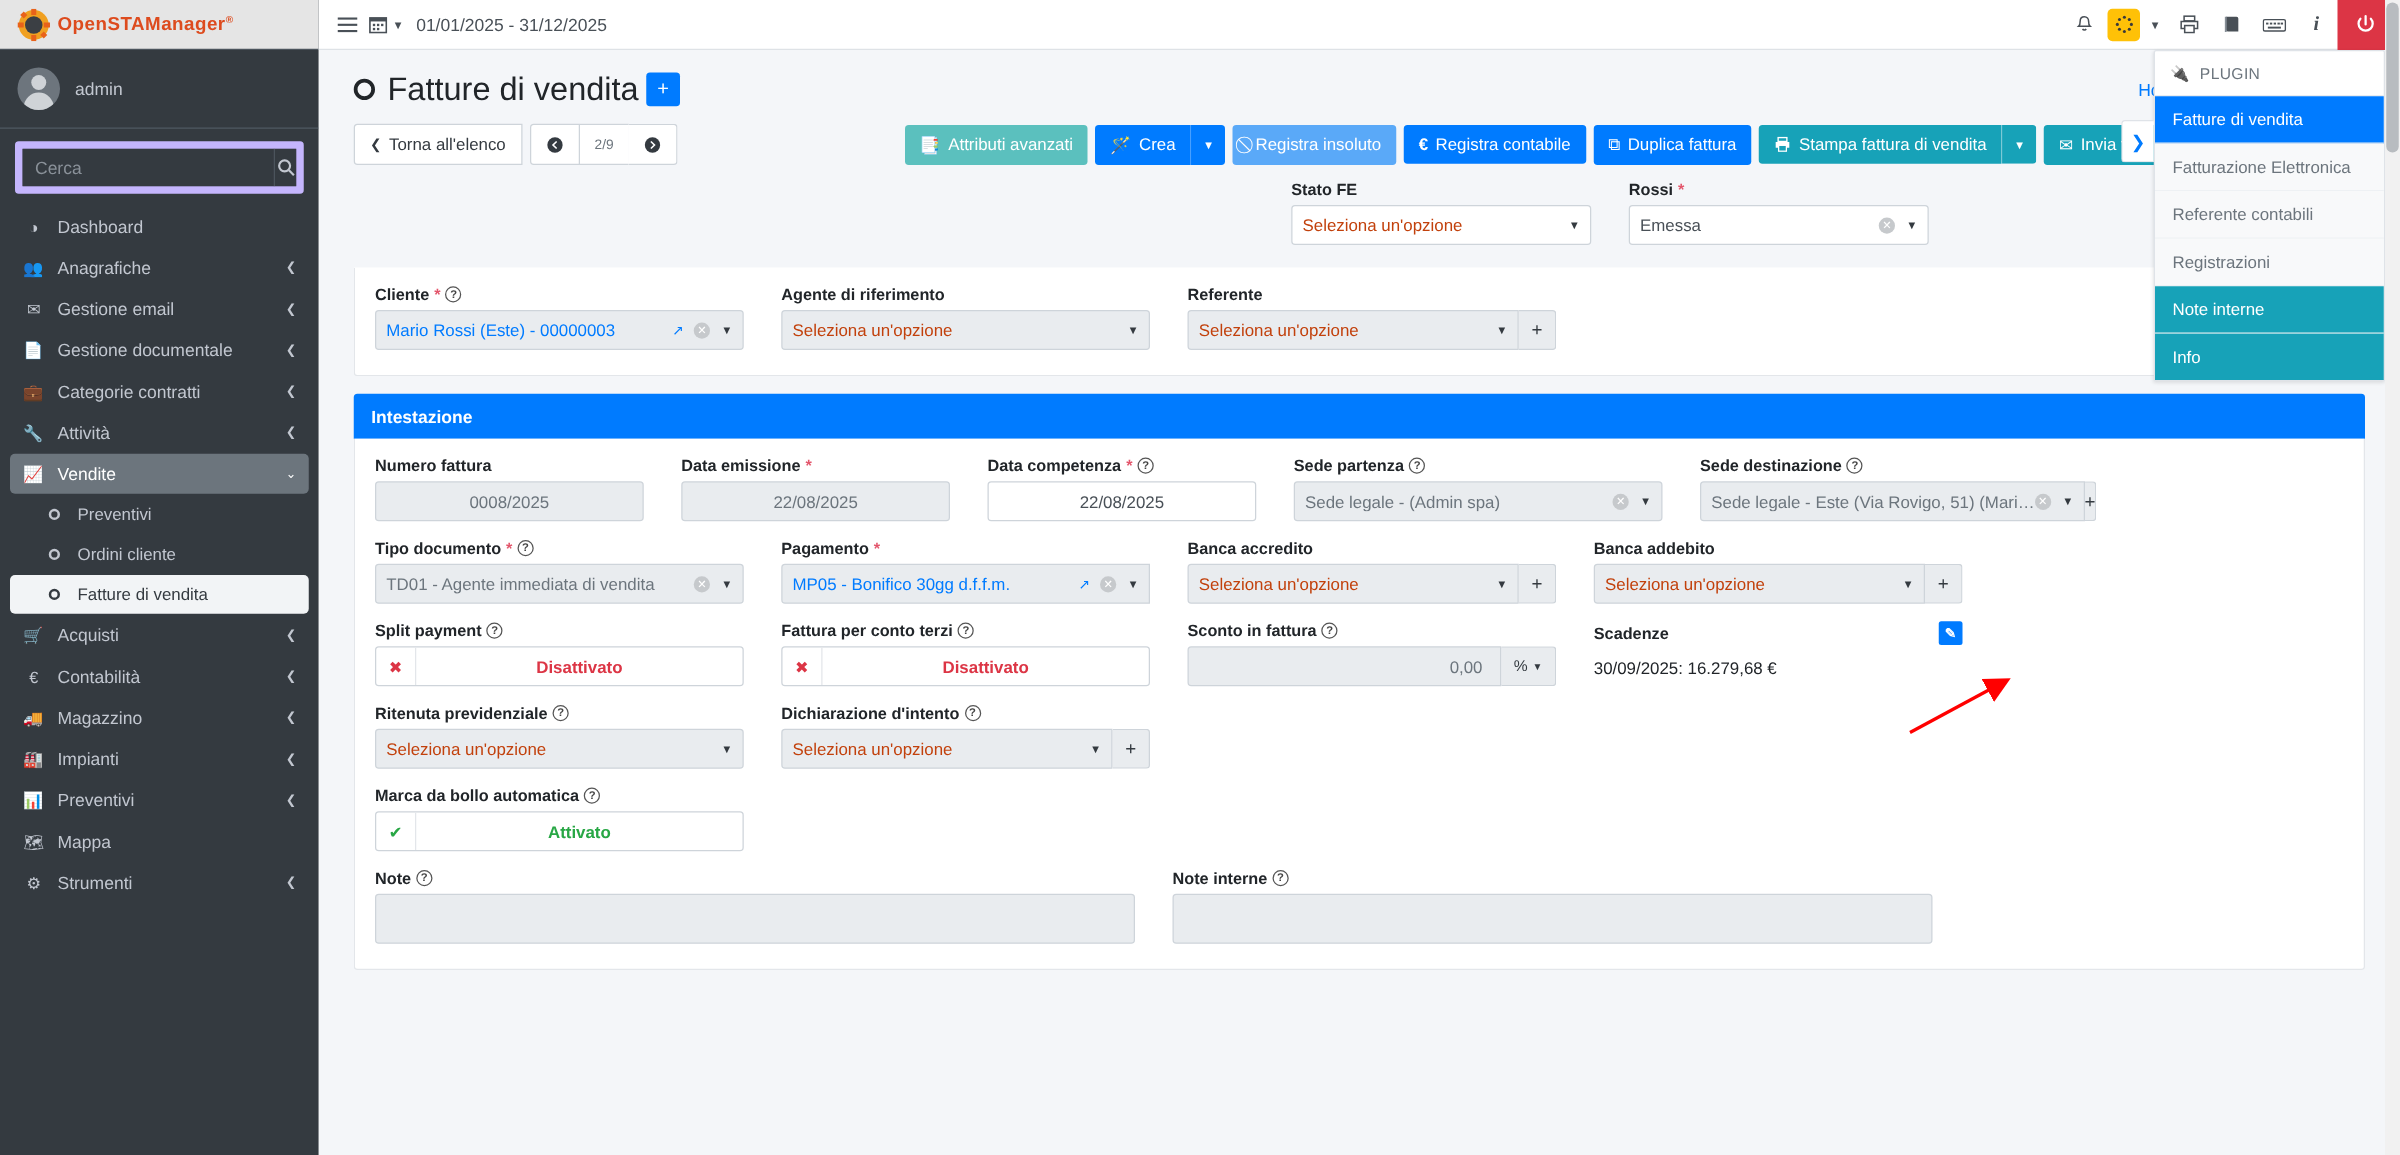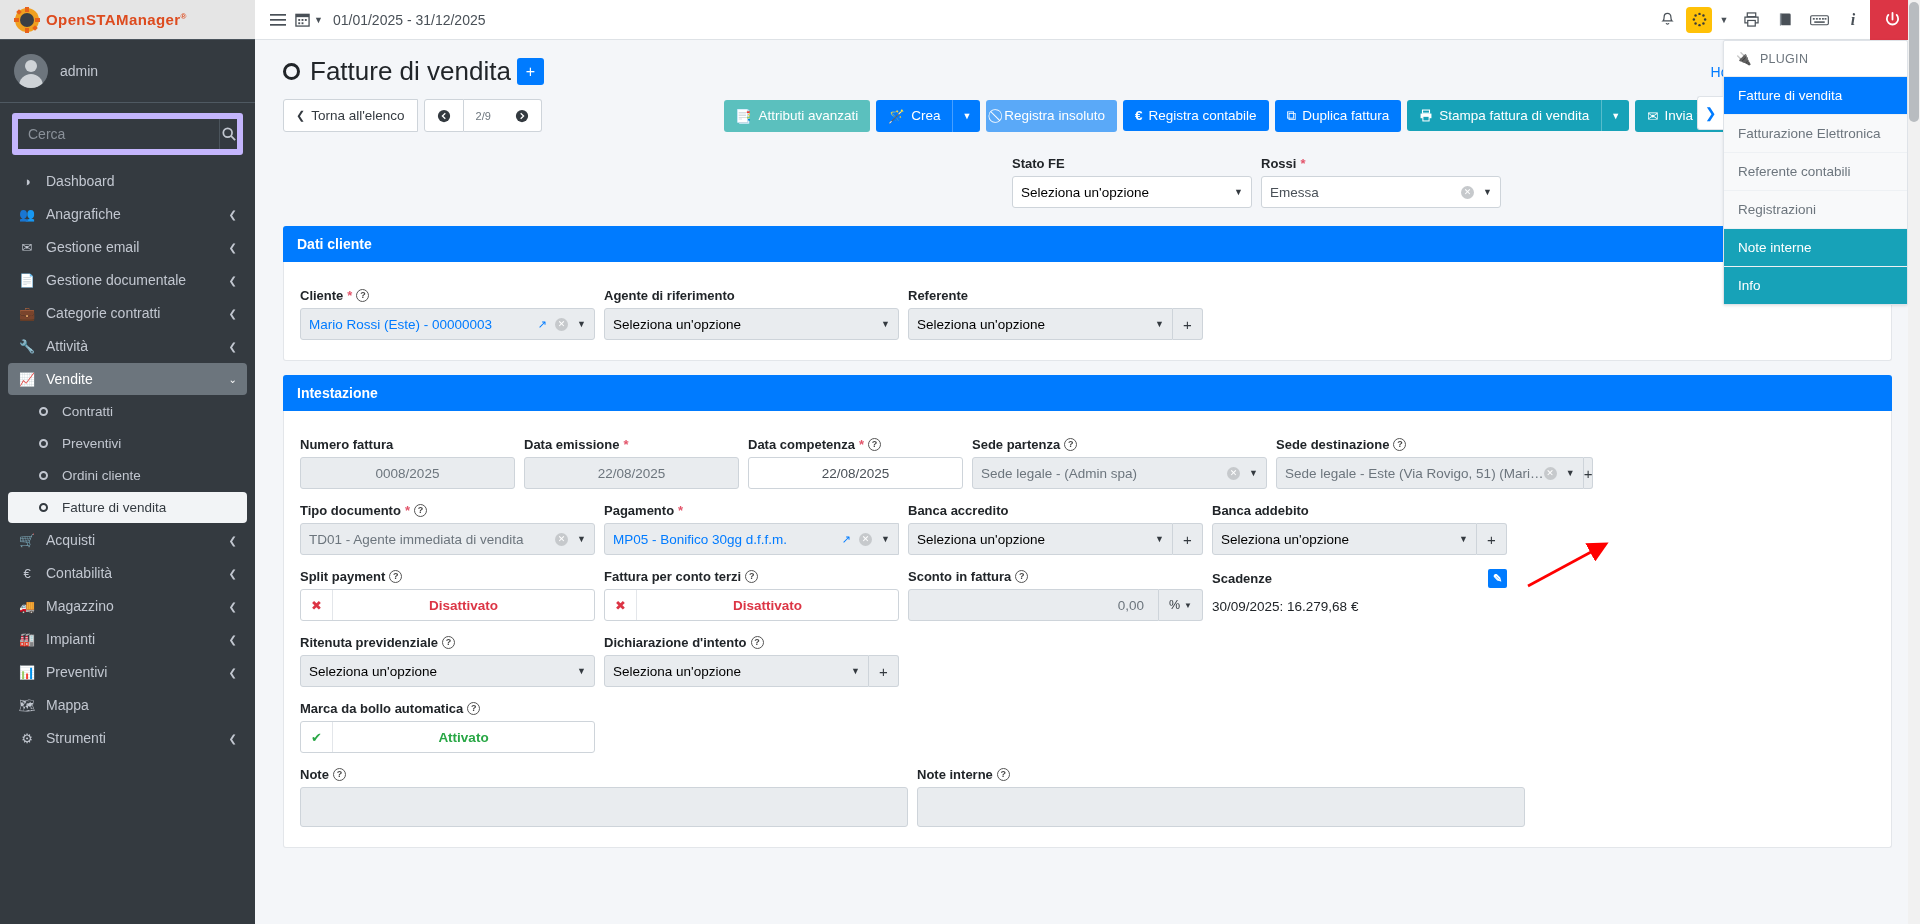--- a/index.html
+++ b/index.html
@@ -154,42 +154,42 @@
   .split {
     display: inline-flex;
   }
   .split .btn:first-child { border-radius: 3px 0 0 3px; }
   .split .caret-btn {
     border-radius: 0 3px 3px 0; padding: 8px 9px;
     border-left: 1px solid rgba(255,255,255,.28);
   }
 
   .form-area { padding: 0 28px; }
-  .row { display: flex; gap: 9px; margin-bottom: 14px; margin-top: 12px; }
+  .row { display: flex; gap: 30px; margin-bottom: 14px; }
   .col { flex: 1; min-width: 0; }
   .label {
     font-size: 13px; font-weight: bold; color: #212529; margin-bottom: 5px;
     display: flex; align-items: center; gap: 4px;
   }
   .req { color: #e3556b; font-weight: bold; }
   .help-ic {
     display: inline-flex; align-items: center; justify-content: center;
     width: 13px; height: 13px; border: 1px solid #555; border-radius: 50%;
     font-size: 9px; color: #444; line-height: 1;
   }
   .ctrl {
     height: 32px; border: 1px solid #ced4da; border-radius: 3px;
     background: #e9ecef; display: flex; align-items: center;
     padding: 0 8px; font-size: 13.5px; color: #6c757d; position: relative;
   }
   .ctrl.white { background: #fff; color: #495057; }
   .ctrl.readonly { background: #e9ecef; }
   .ctrl .val { flex: 1; overflow: hidden; text-overflow: ellipsis; white-space: nowrap; }
   .ctrl .val.link { color: #007bff; }
-  .ctrl .ph { flex: 1; color: #000000; }
+  .ctrl .ph { flex: 1; color: #c2410c; }
   .ctrl .clear {
     width: 13px; height: 13px; border-radius: 50%; background: #c6c9cc; color: #fff;
     font-size: 9px; display: flex; align-items: center; justify-content: center; margin-right: 8px;
     cursor: pointer; flex: 0 0 13px;
   }
   .ctrl .arr { font-size: 9px; color: #343a40; flex: 0 0 10px; text-align: right; }
   .ctrl.centered .val { text-align: center; }
   .ctrl.numeric .val { text-align: right; padding-right: 6px; }
   .ext-ic { color: #007bff; font-size: 11px; margin-left: 4px; }
   .with-btn { display: flex; gap: 0; }
@@ -339,24 +339,20 @@
         <span class="ic">🔧</span>
         <span>Attività</span>
         <span class="caret">❮</span>
       </div>
       <div class="nav-item active-parent">
         <span class="ic">📈</span>
         <span>Vendite</span>
         <span class="caret">⌄</span>
       </div>
       <div class="nav-sub">
-        <div class="nav-item">
-          <span class="ic"><i class="circ-ic"></i></span>
-          <span>Contratti</span>
-        </div>
         <div class="nav-item">
           <span class="ic"><i class="circ-ic"></i></span>
           <span>Preventivi</span>
         </div>
         <div class="nav-item">
           <span class="ic"><i class="circ-ic"></i></span>
           <span>Ordini cliente</span>
         </div>
         <div class="nav-item active">
           <span class="ic"><i class="circ-ic"></i></span>
@@ -595,24 +591,20 @@
             </div>
             <div class="ctrl white">
               <span class="val">Emessa</span>
               <span class="clear">✕</span>
               <span class="arr">▼</span>
             </div>
           </div>
         </div>
 
         <section class="card">
-          <div class="card-head">
-            <span>Dati cliente</span>
-            <span class="collapse">−</span>
-          </div>
           <div class="card-body">
             <div class="row">
               <div class="col" style="max-width:295px;">
                 <div class="label">
                   <span>Cliente</span>
                     <span class="req">*</span>
                   <span class="help-ic">?</span>
                 </div>
                 <div class="ctrl">
                   <span class="val link">Mario Rossi (Este) - 00000003</span>

